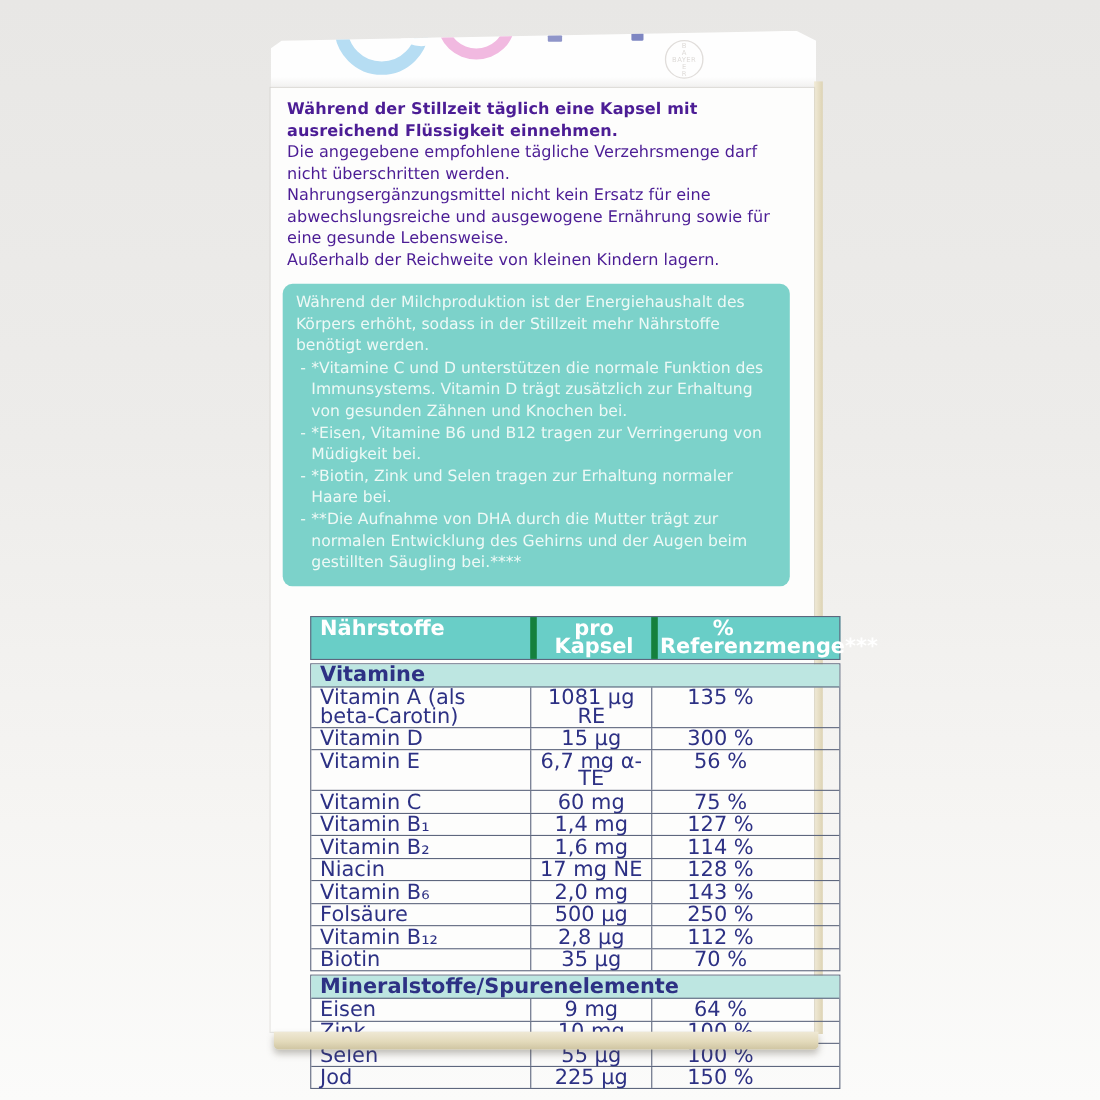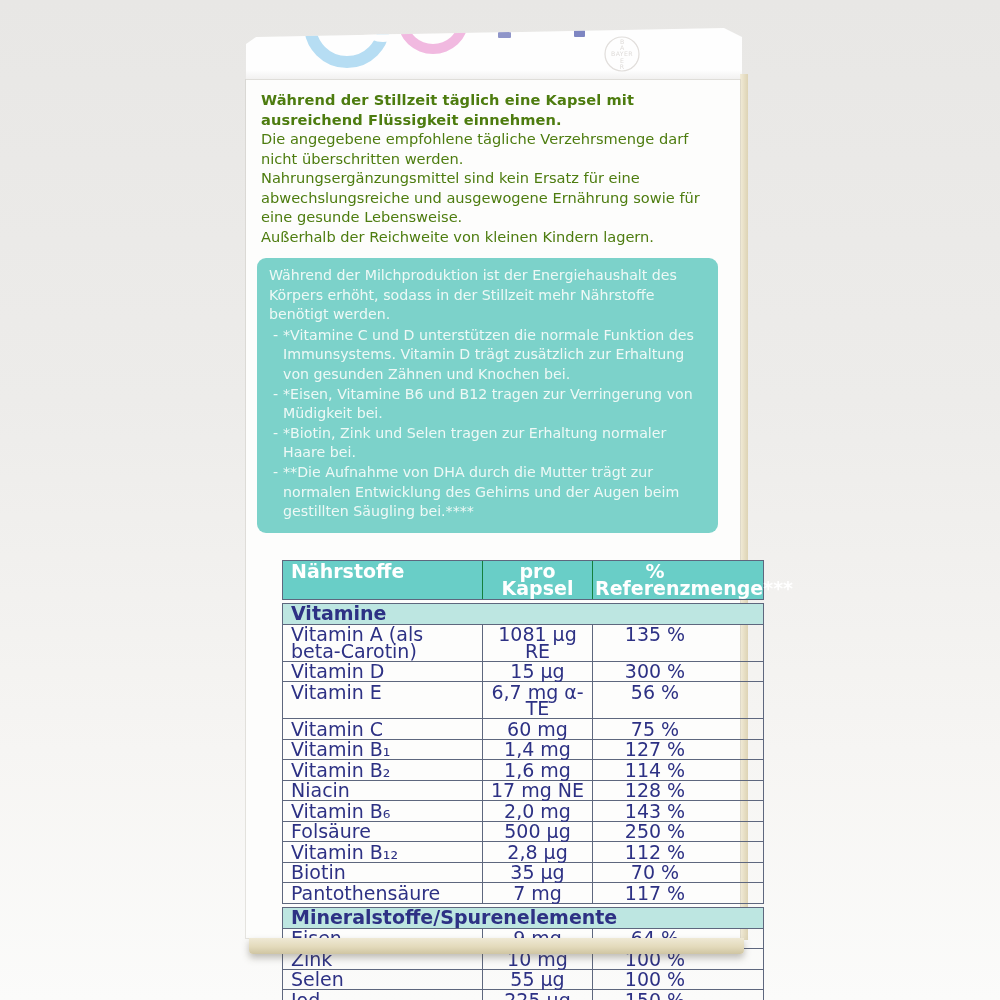--- a/index.html
+++ b/index.html
@@ -36,21 +36,21 @@
     border:12px solid #b6ddf3;background:transparent;}
   .ring-pink{position:absolute;left:152px;top:-40px;width:50px;height:46px;border-radius:50%;
     border:10px solid #f1b9e0;}
   .ring-overlap{position:absolute;left:108px;top:-44px;width:58px;height:58px;border-radius:50%;
     background:#fefefe;}
   .letter-top1{position:absolute;left:252px;top:4px;width:13px;height:6px;background:#8f95c9;border-radius:1px;}
   .letter-top2{position:absolute;left:328px;top:2px;width:11px;height:7px;background:#7e86c2;border-radius:1px;}
   .bayer{position:absolute;left:356px;top:6px;width:40px;height:40px;opacity:0.55;}
 
   
-  .instructions{margin:10px 17px 0 15px;color:#4d7c0f;font-size:14.6px;line-height:19.5px;}
+  .instructions{margin:10px 17px 0 15px;color:#4c1d95;font-size:14.6px;line-height:19.5px;}
   .instructions p{margin:0;}
   .instructions .lead{font-weight:bold;letter-spacing:0.1px;}
 
   
   .benefits{
     margin:12px 22px 0 11px;background:#7cd2ca;border-radius:9px;
     padding:8px 16px 11px 12px;color:#eef9f6;font-size:14.2px;line-height:19.6px;
   }
   .benefits p{margin:0 0 1px 0;}
   .benefits ul{list-style:none;margin:0;padding:0;}
@@ -58,21 +58,21 @@
   .benefits .dash{flex:0 0 10px;}
   .benefits .btxt{flex:1;}
 
   
   .ntable{margin:27px 0 0 36px;width:482px;color:#2d3184;font-size:19px;}
   .trow{display:grid;grid-template-columns:199px 110px 125px;}
   .cell{padding:1.5px 8px 1.5px 8px;line-height:16.5px;}
   .cell.c2,.cell.c3{text-align:center;padding-left:2px;padding-right:2px;}
   .thead-block{border:1px solid #5e677e;background:#69cec7;color:#ffffff;font-weight:bold;margin-bottom:3px;}
   .thead-block .cell{padding-top:2.5px;padding-bottom:2.5px;}
-  .thead-block .c2,.thead-block .c3{border-left:1px solid #15803d;}
+  .thead-block .c2,.thead-block .c3{border-left:6px solid #15803d;}
   .tsection{border:1px solid #5e677e;margin-bottom:3px;}
   .tsection-title{background:#bde6e1;font-weight:bold;padding:1.5px 8px;line-height:17px;
     border-bottom:1px solid #5e677e;}
   .tsection .trow + .trow{border-top:1px solid #5e677e;}
   .tsection .c2,.tsection .c3{border-left:1px solid #5e677e;}
 </style>
 </head>
 <body>
 
 <div class="scene">
@@ -95,21 +95,21 @@
       <div class="flap-shade"></div>
     </div>
 
     <div class="side-strip"></div>
 
     <div class="face">
 
       <div class="instructions">
         <p class="lead">Während der Stillzeit täglich eine Kapsel mit ausreichend Flüssigkeit einnehmen.</p>
         <p>Die angegebene empfohlene tägliche Verzehrsmenge darf nicht überschritten werden.</p>
-        <p>Nahrungsergänzungsmittel sind kein Ersatz für eine abwechslungsreiche und ausgewogene Ernährung sowie für eine gesunde Lebensweise.</p>
+        <p>Nahrungsergänzungsmittel nicht kein Ersatz für eine abwechslungsreiche und ausgewogene Ernährung sowie für eine gesunde Lebensweise.</p>
         <p>Außerhalb der Reichweite von kleinen Kindern lagern.</p>
       </div>
 
       <div class="benefits">
         <p>Während der Milchproduktion ist der Energiehaushalt des Körpers erhöht, sodass in der Stillzeit mehr Nährstoffe benötigt werden.</p>
         <ul>
           <li>
             <span class="dash">-</span>
             <span class="btxt">*Vitamine C und D unterstützen die normale Funktion des Immunsystems. Vitamin D trägt zusätzlich zur Erhaltung von gesunden Zähnen und Knochen bei.</span>
           </li>
@@ -185,25 +185,20 @@
               <div class="trow">
                 <div class="cell c1">Vitamin B₁₂</div>
                 <div class="cell c2">2,8 µg</div>
                 <div class="cell c3">112 %</div>
               </div>
               <div class="trow">
                 <div class="cell c1">Biotin</div>
                 <div class="cell c2">35 µg</div>
                 <div class="cell c3">70 %</div>
               </div>
-              <div class="trow">
-                <div class="cell c1">Pantothensäure</div>
-                <div class="cell c2">7 mg</div>
-                <div class="cell c3">117 %</div>
-              </div>
             </div>
             <div class="tsection">
               <div class="tsection-title">Mineralstoffe/Spurenelemente</div>
               <div class="trow">
                 <div class="cell c1">Eisen</div>
                 <div class="cell c2">9 mg</div>
                 <div class="cell c3">64 %</div>
               </div>
               <div class="trow">
                 <div class="cell c1">Zink</div>

